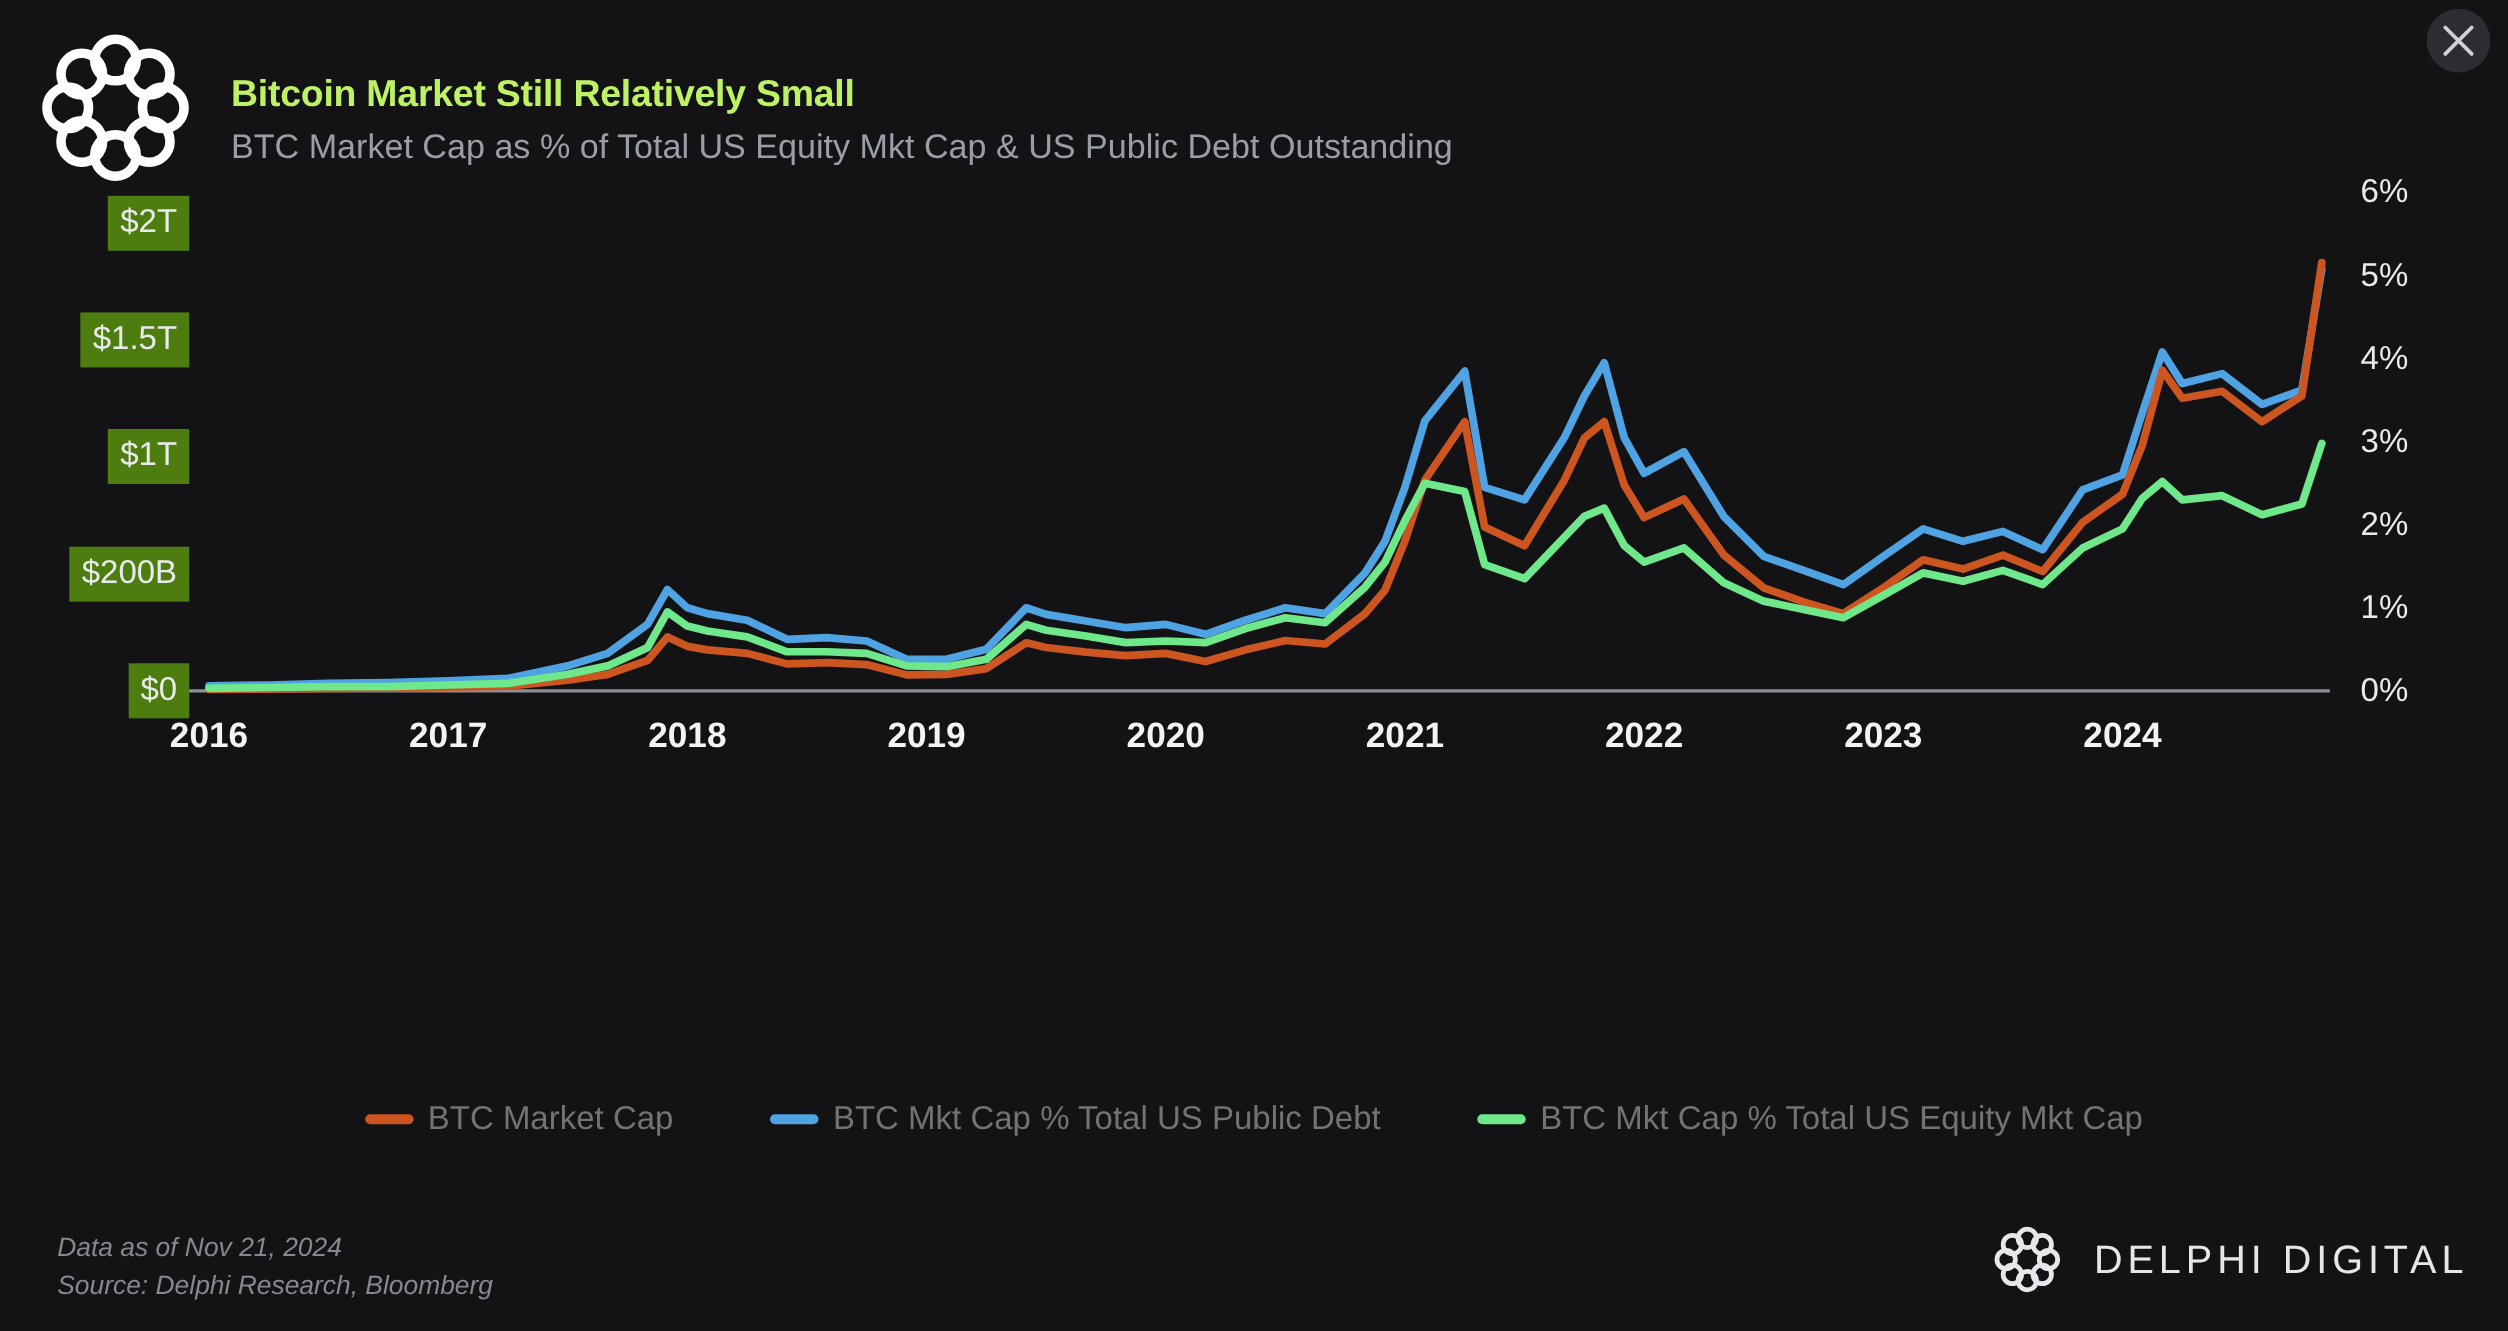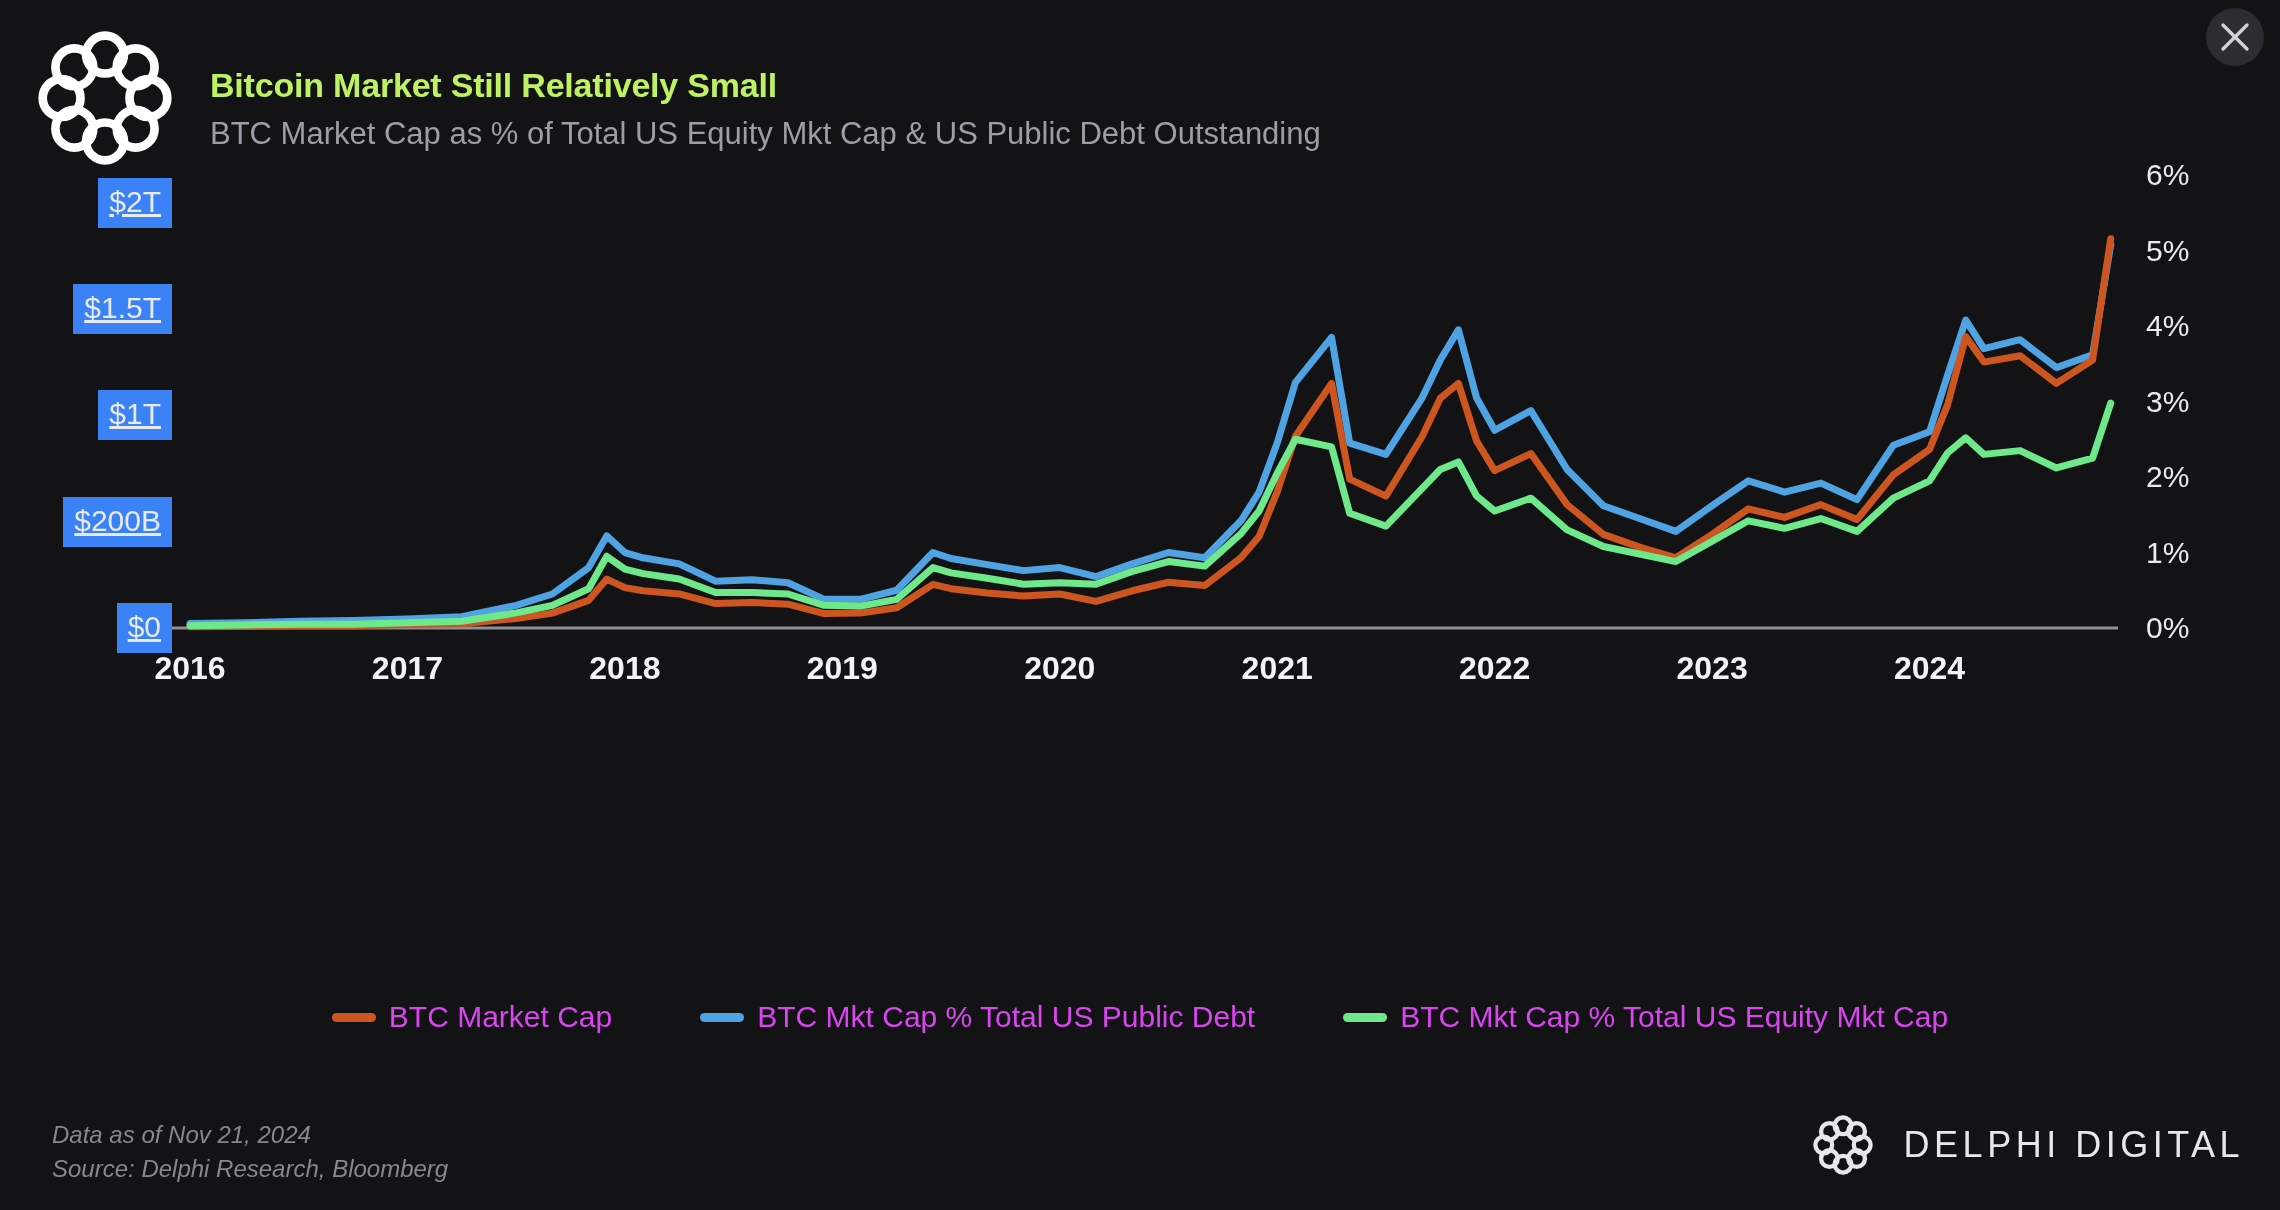--- a/index.html
+++ b/index.html
@@ -39,37 +39,37 @@
   }
 
   
   .plot-area{ position:absolute; left:0; top:150px; width:2280px; height:790px; }
   .plot-svg{ position:absolute; left:0; top:0; }
 
   .axis-label{
     position:absolute; font-size:30px; font-weight:400; color:#e9eaec;
     white-space:nowrap; line-height:1;
   }
-  .y-left{ background:#3b82f6; padding:9px 11px 11px 11px; transform:translateY(-50%);text-decoration:underline; }
+  .y-left{ background:#4d7c0f; padding:9px 11px 11px 11px; transform:translateY(-50%); }
   .y-right{ transform:translateY(-50%); color:#e9eaec; }
 
   .x-label{
     position:absolute; font-size:32px; font-weight:700;
     color:#f2f3f5; font-stretch:condensed; transform:translateX(-50%);
     white-space:nowrap;
   }
 
   
   .legend{
     position:absolute; left:0; right:0; top:1000px;
     display:flex; justify-content:center; align-items:center; gap:88px;
   }
   .legend-item{ display:flex; align-items:center; gap:13px; }
   .legend-swatch{ width:44px; height:9px; border-radius:5px; flex:none; }
-  .legend-text{ font-size:30px; color:#d946ef; white-space:nowrap; }
+  .legend-text{ font-size:30px; color:#737373; white-space:nowrap; }
 
   
   .footer-notes{
     position:absolute; left:52px; bottom:24px;
     font-style:italic; font-size:24px; color:#85888f; line-height:1.42;
   }
   .delphi-brand{
     position:absolute; right:36px; bottom:34px;
     display:flex; align-items:center; gap:30px;
   }

